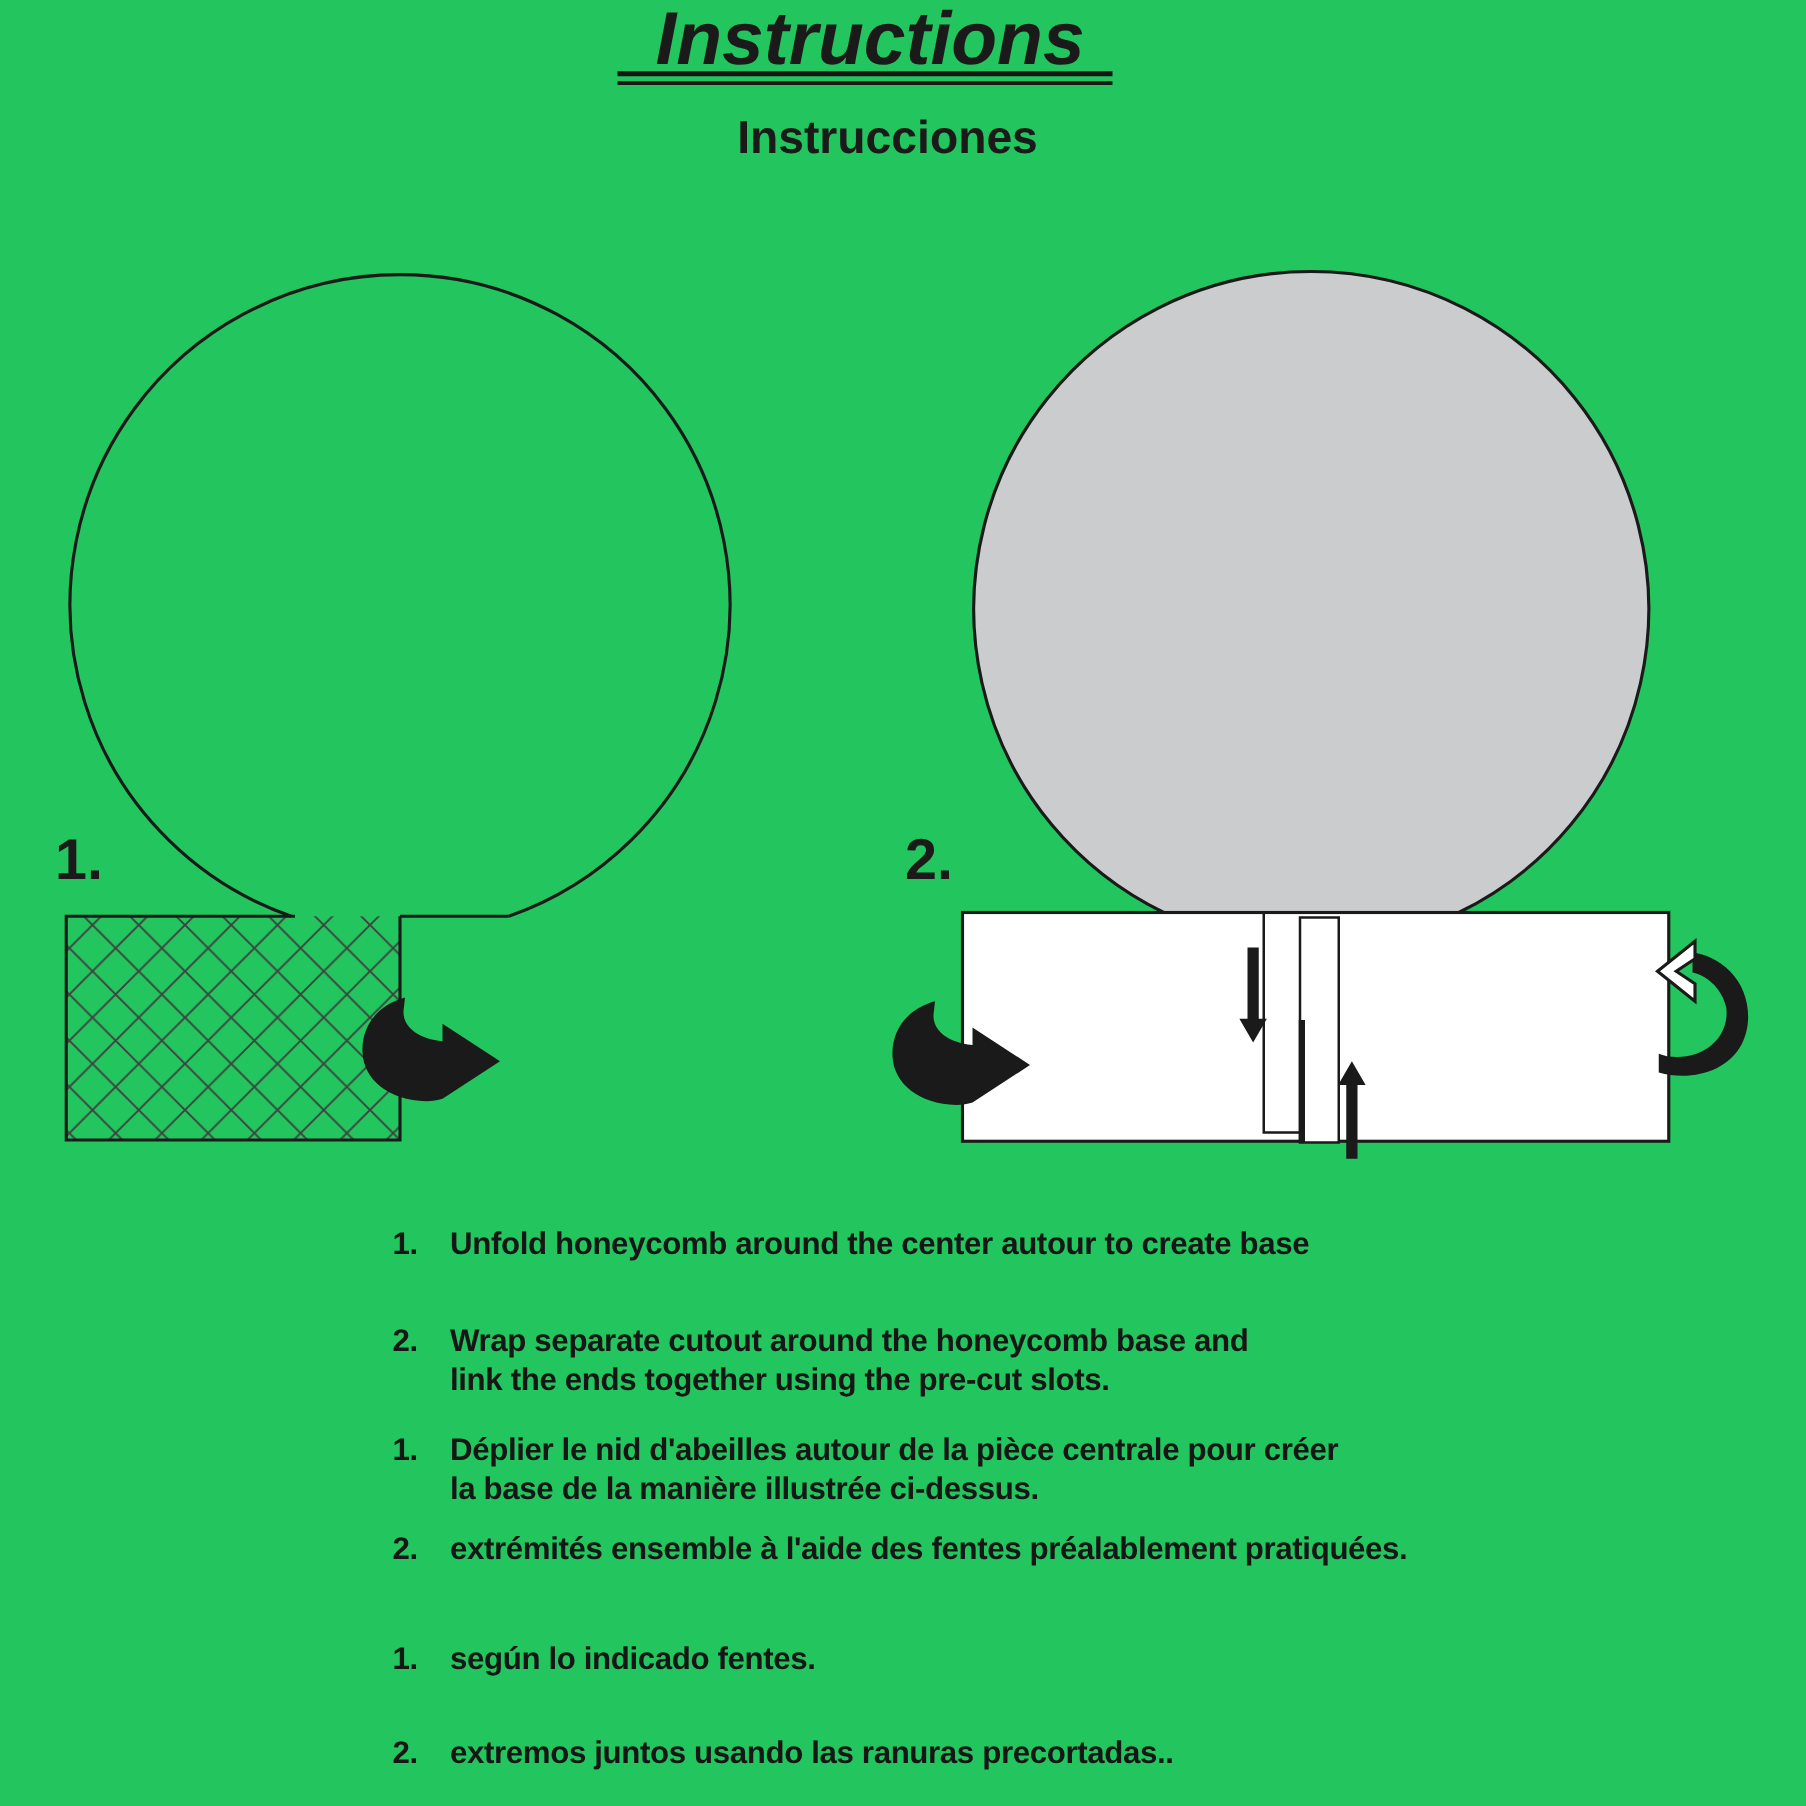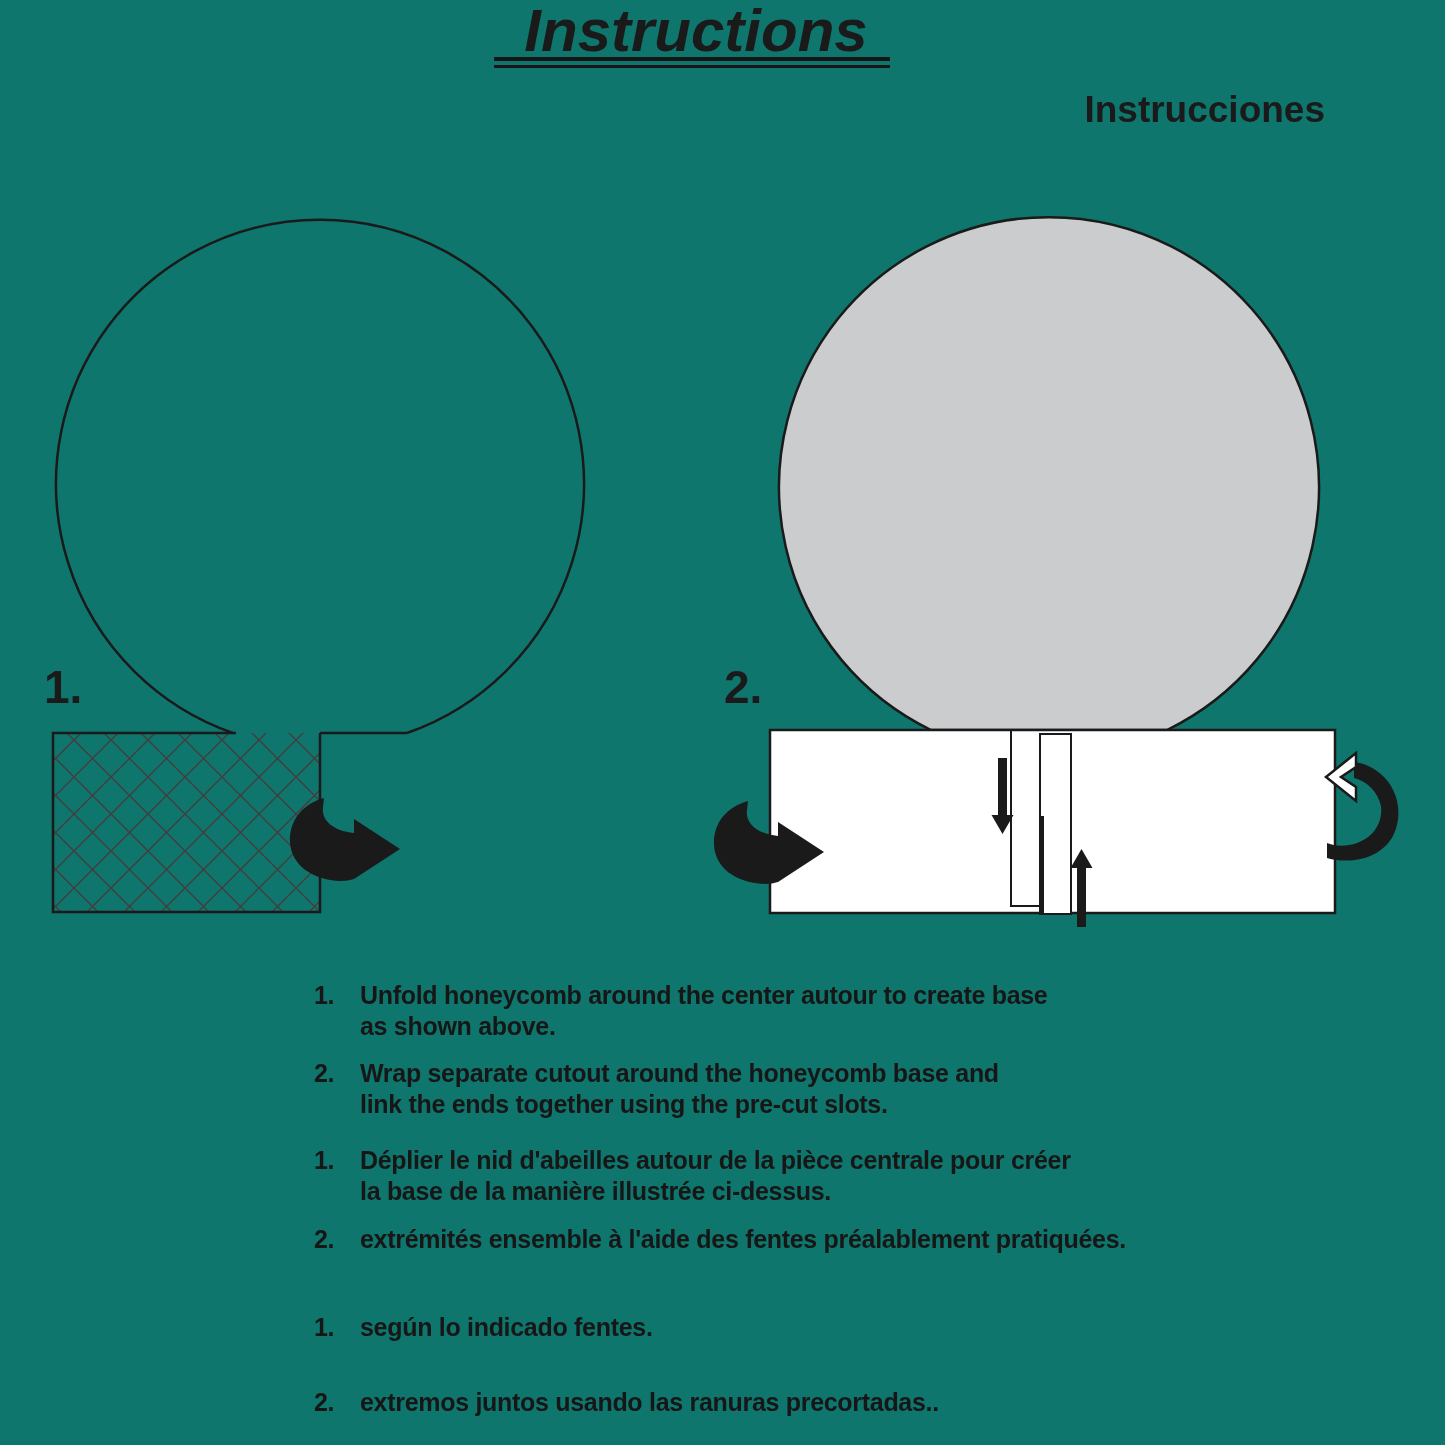--- a/index.html
+++ b/index.html
@@ -1,31 +1,31 @@
 <!DOCTYPE html>
 <html><head>
 <meta charset="utf-8">
 <style>
   html,body{margin:0;padding:0;background:#ffffff;}
   #page{
     position:relative;width:1445px;height:1445px;overflow:hidden;
-    background:#0f766e;color:#1a1a1a;
+    background:#22c55e;color:#1a1a1a;
     font-family:"Liberation Sans", sans-serif;
   }
   .abs{position:absolute;}
   #title{
     top:0px;left:0px;width:1392px;text-align:center;
     font-size:60px;font-weight:bold;font-style:italic;letter-spacing:0px;
     line-height:62px;color:#1a1a1a;
   }
   .title-rule{left:494px;width:396px;background:#161616;}
   #rule-top{top:57px;height:4px;}
   #rule-bot{top:65px;height:3px;}
   #subtitle{
-    top:90px;left:95px;width:1230px;text-align:right;
+    top:90px;left:95px;width:1230px;text-align:center;
     font-size:37px;font-weight:bold;line-height:40px;color:#1a1a1a;
   }
   .fig-label{
     font-size:46px;font-weight:bold;color:#1a1a1a;line-height:46px;
   }
   #fig1-label{top:664px;left:44px;}
   #fig2-label{top:664px;left:724px;}
   #diagram-svg{top:0;left:0;}
   .item{
     left:314px;display:flex;align-items:flex-start;width:1110px;
@@ -97,21 +97,20 @@
                C 1346,847 1334,846 1327,843
                Z" fill="#1a1a1a"></path>
       <path d="M 1356,753 L 1326,777 L 1356,801 L 1356,787 L 1341,777 L 1356,767 Z" fill="#ffffff" stroke="#1a1a1a" stroke-width="2.5"></path>
     </g>
   </svg>
 
   <div id="item-en1" class="abs item">
     <span class="num">1.</span>
     <div class="lines">
       <div>Unfold honeycomb around the center autour to create base</div>
-      <div>as shown above.</div>
     </div>
   </div>
   <div id="item-en2" class="abs item">
     <span class="num">2.</span>
     <div class="lines">
       <div>Wrap separate cutout around the honeycomb base and</div>
       <div>link the ends together using the pre-cut slots.</div>
     </div>
   </div>
 

